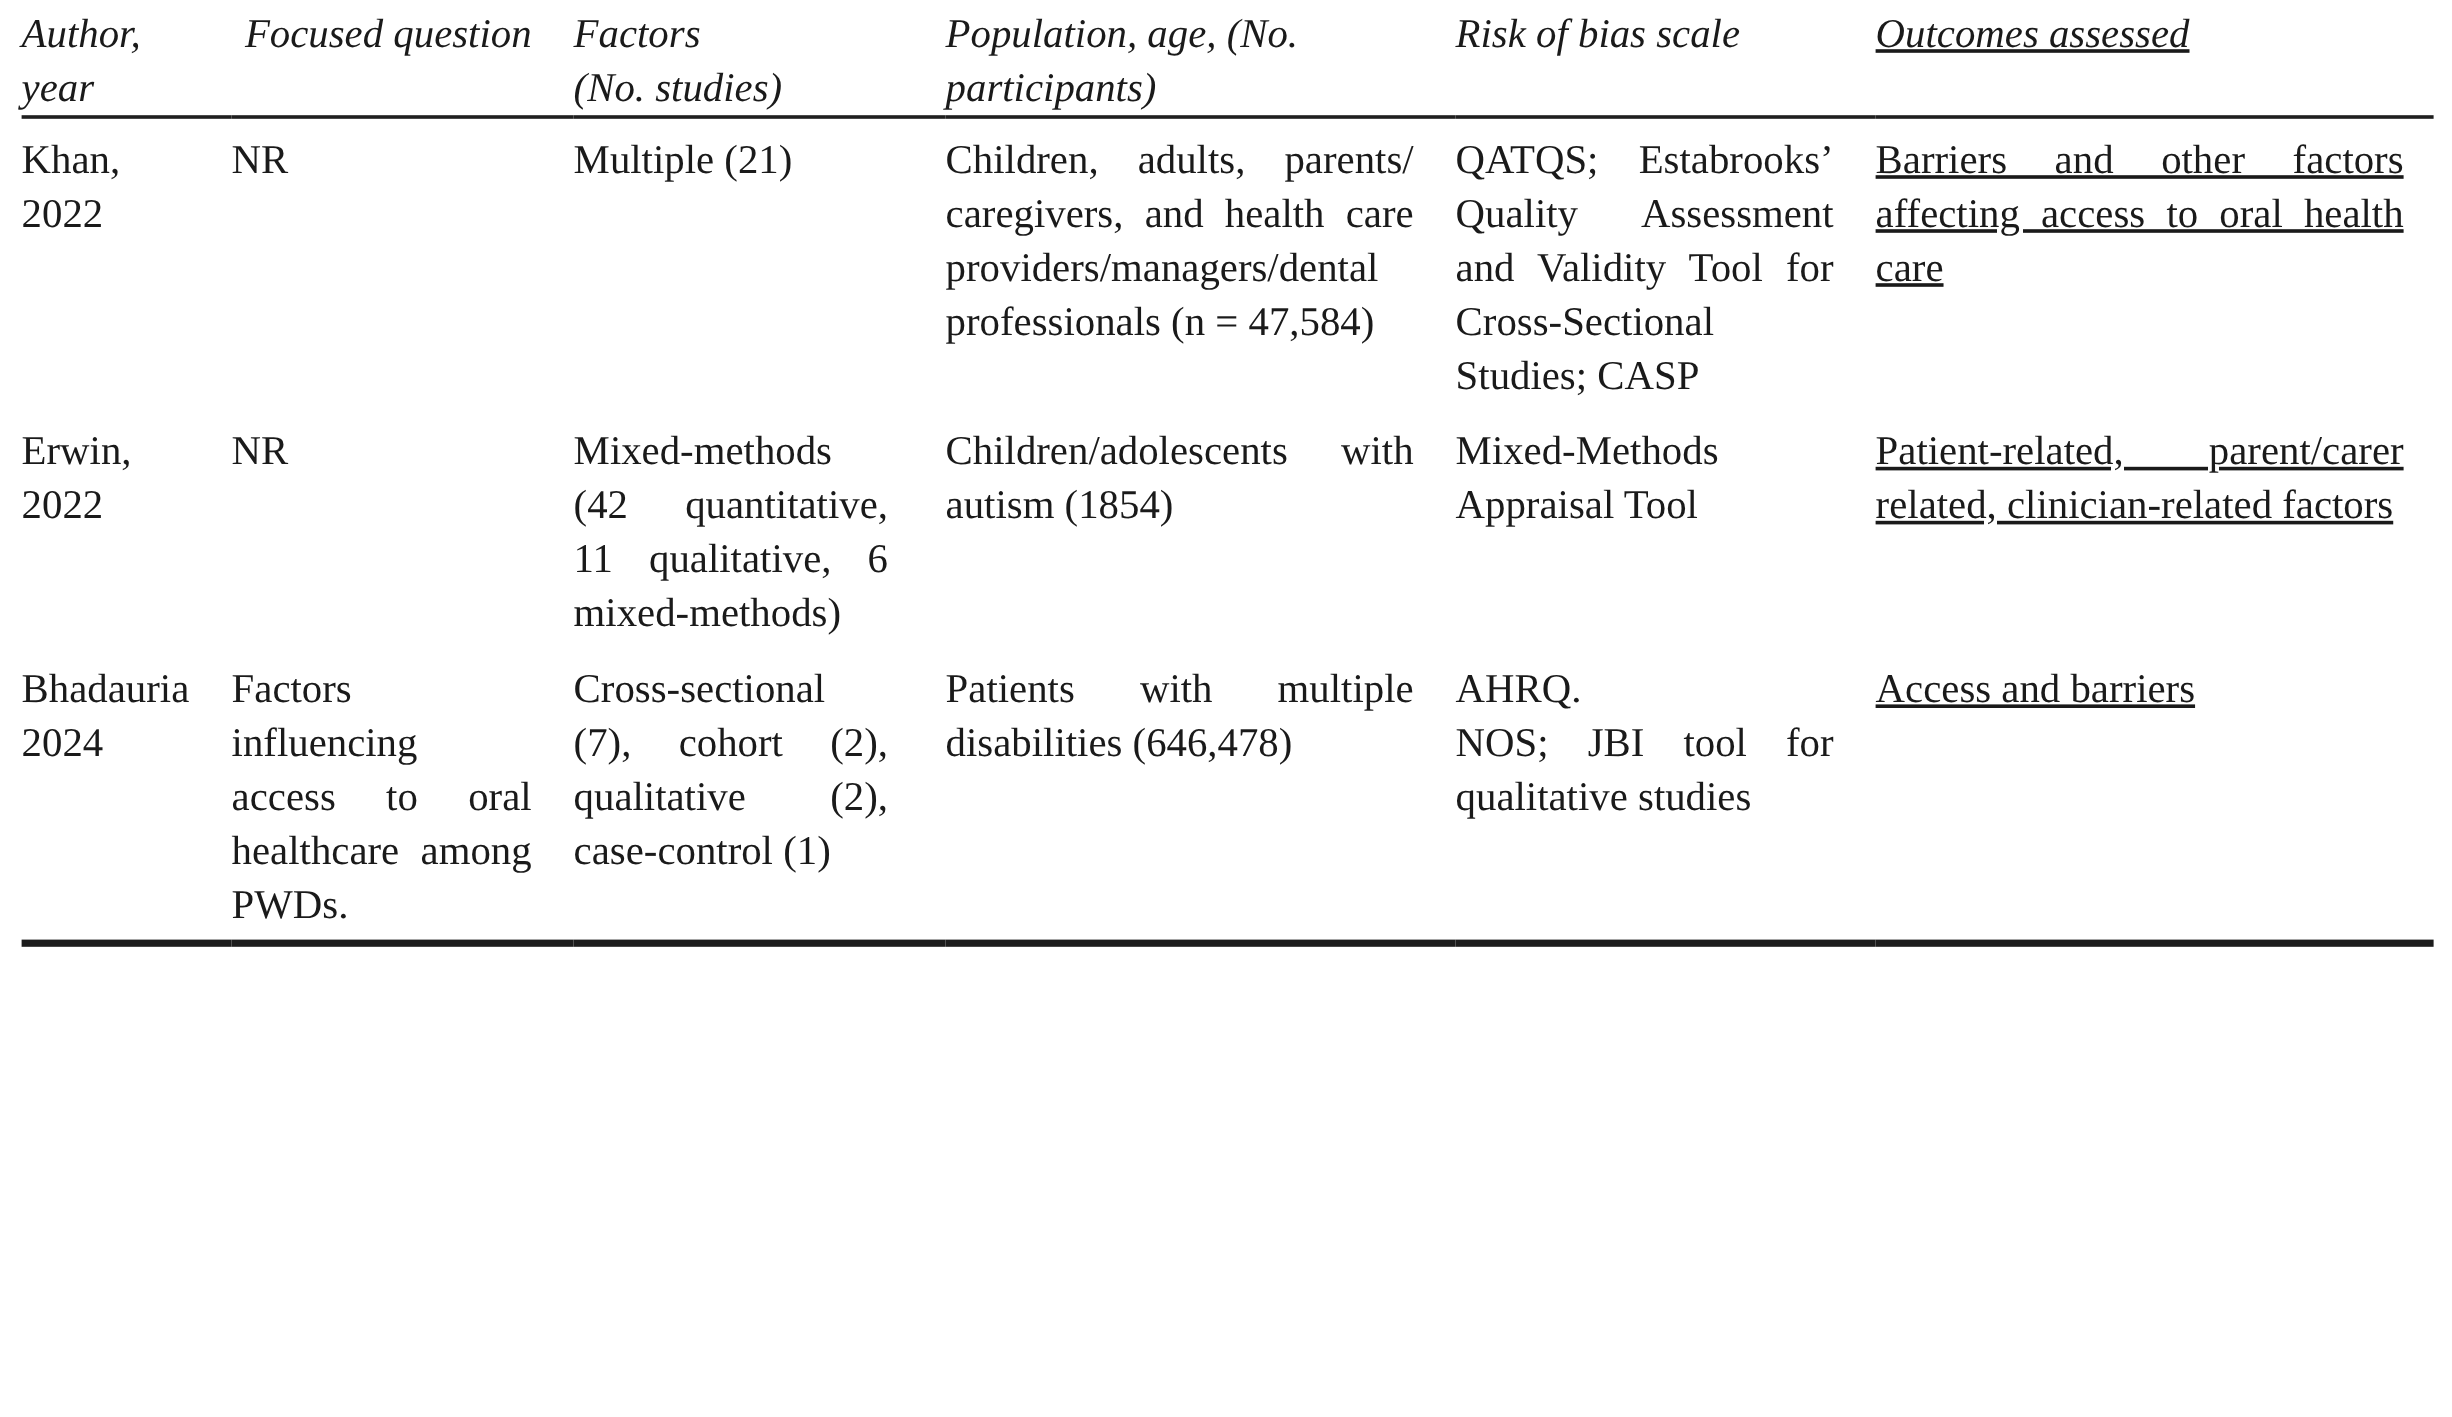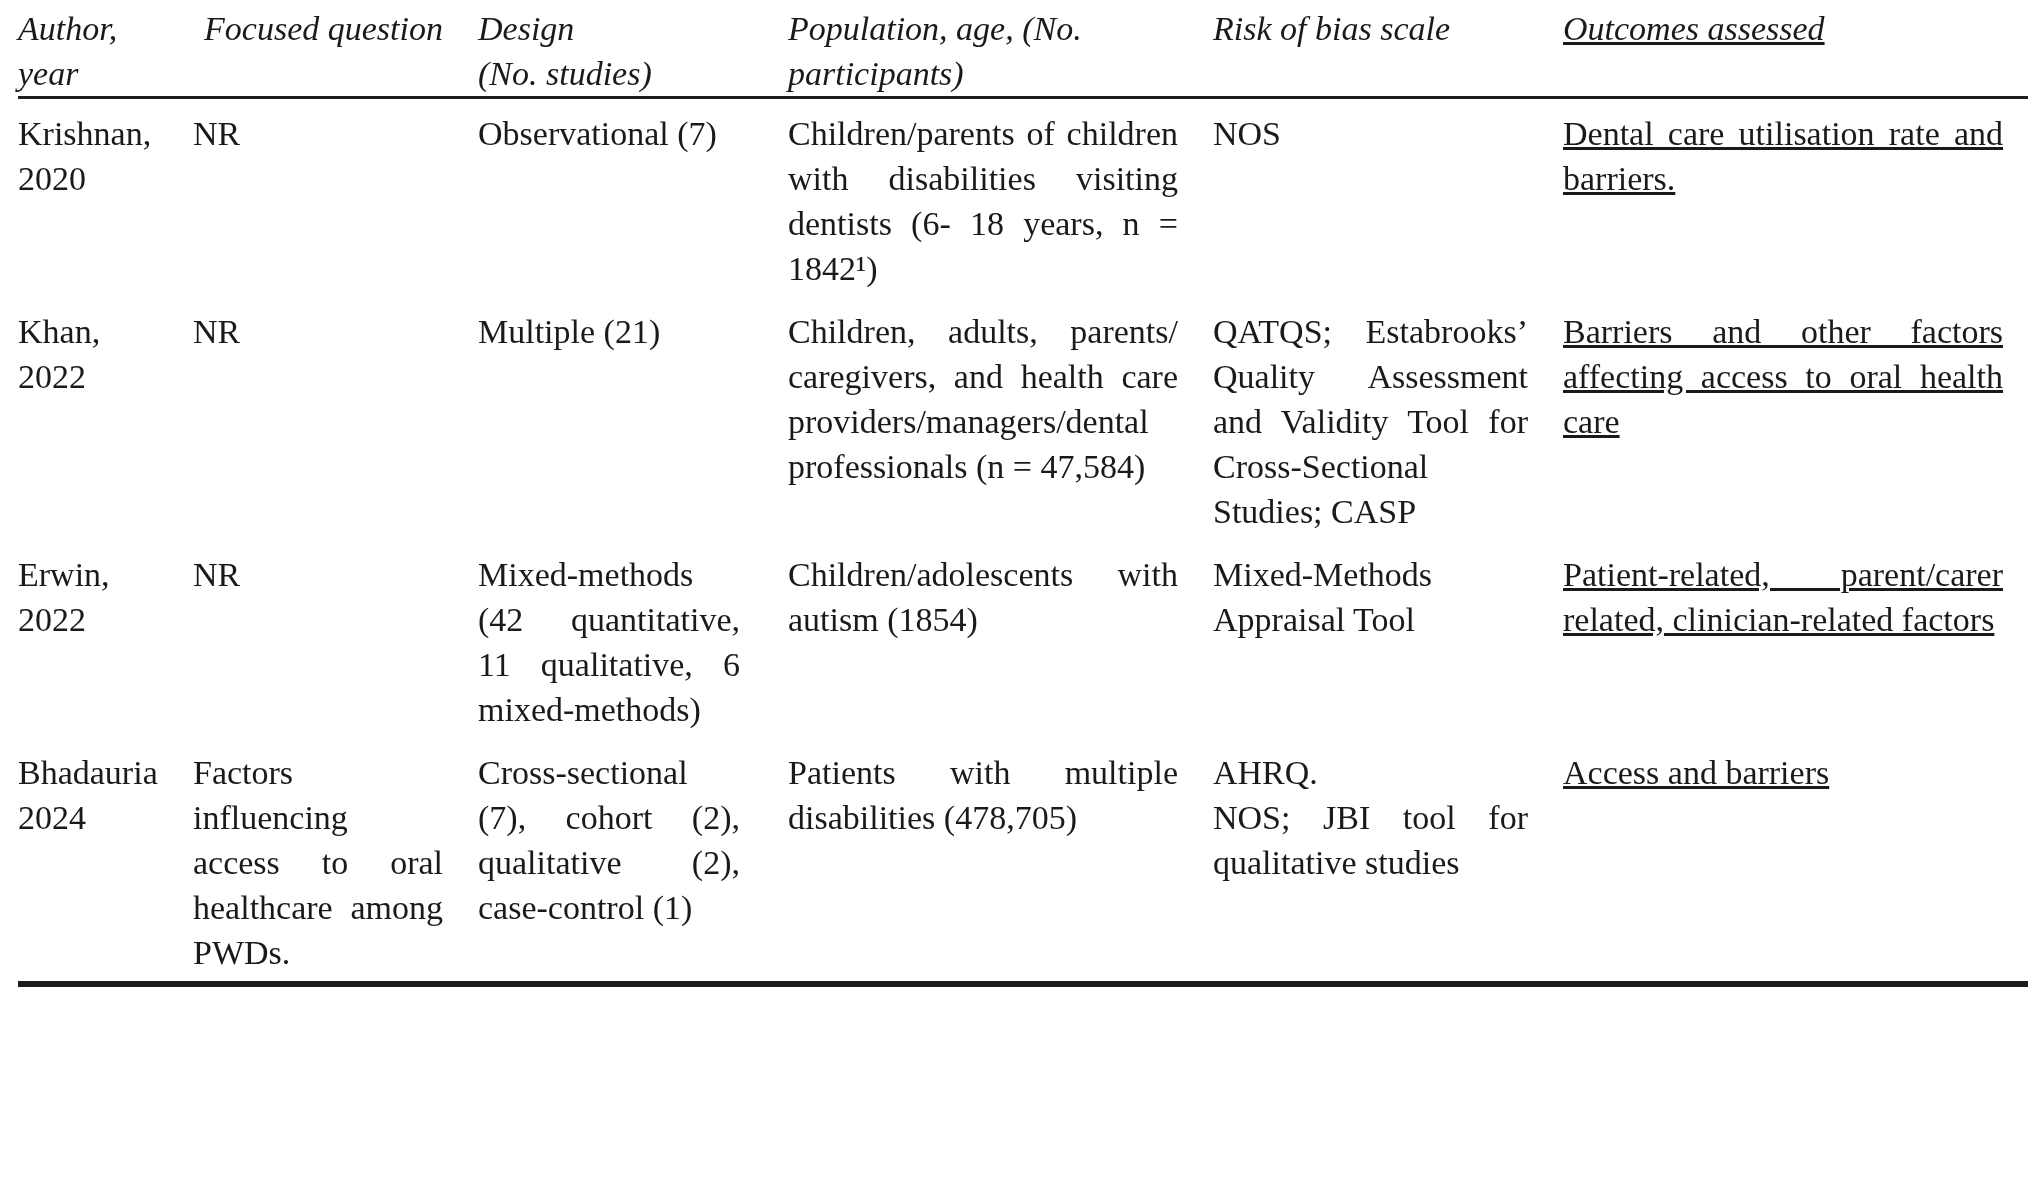--- a/index.html
+++ b/index.html
@@ -61,56 +61,48 @@
       <col style="width:285px">
       <col style="width:310px">
       <col style="width:425px">
       <col style="width:350px">
       <col style="width:465px">
     </colgroup>
     <thead>
       <tr>
         <th class="c1">Author, year</th>
         <th class="c2 nowrap">Focused question</th>
-        <th class="c3">Design
+        <th class="c3">Factors
 (No. studies)</th>
         <th class="c4">Population, age, (No. participants)</th>
         <th class="c5">Risk of bias scale</th>
         <th class="c6">Outcomes assessed</th>
       </tr>
     </thead>
     <tbody>
-      <tr>
-        <td class="c1">Krishnan, 2020</td>
-        <td class="c2">NR</td>
-        <td class="c3">Observational (7)</td>
-        <td class="c4">Children/​parents of children with disabilities visiting dentists (6- 18 years, n = 1842¹)</td>
-        <td class="c5">NOS</td>
-        <td class="c6">Dental care utilisation rate and barriers.</td>
-      </tr>
       <tr>
         <td class="c1">Khan, 2022</td>
         <td class="c2">NR</td>
         <td class="c3">Multiple (21)</td>
         <td class="c4">Children, adults, parents/​caregivers, and health care providers/​managers/​dental professionals (n = 47,584)</td>
         <td class="c5">QATQS; Estabrooks’ Quality Assessment and Validity Tool for Cross-Sectional Studies; CASP</td>
         <td class="c6">Barriers and other factors affecting access to oral health care</td>
       </tr>
       <tr>
         <td class="c1">Erwin, 2022</td>
         <td class="c2">NR</td>
         <td class="c3">Mixed-methods (42 quantitative, 11 qualitative, 6 mixed-methods)</td>
         <td class="c4">Children/​adolescents with autism (1854)</td>
         <td class="c5">Mixed-Methods Appraisal Tool</td>
         <td class="c6">Patient-related, parent/​carer related, clinician-related factors</td>
       </tr>
       <tr>
         <td class="c1">Bhadauria 2024</td>
         <td class="c2">Factors influencing access to oral healthcare among PWDs.</td>
         <td class="c3">Cross-sectional (7), cohort (2), qualitative (2), case-control (1)</td>
-        <td class="c4">Patients with multiple disabilities (478,705)</td>
+        <td class="c4">Patients with multiple disabilities (646,478)</td>
         <td class="c5">AHRQ.
 NOS; JBI tool for qualitative studies</td>
         <td class="c6">Access and barriers</td>
       </tr>
     </tbody>
   </table>
 </div>
 
 </body></html>

